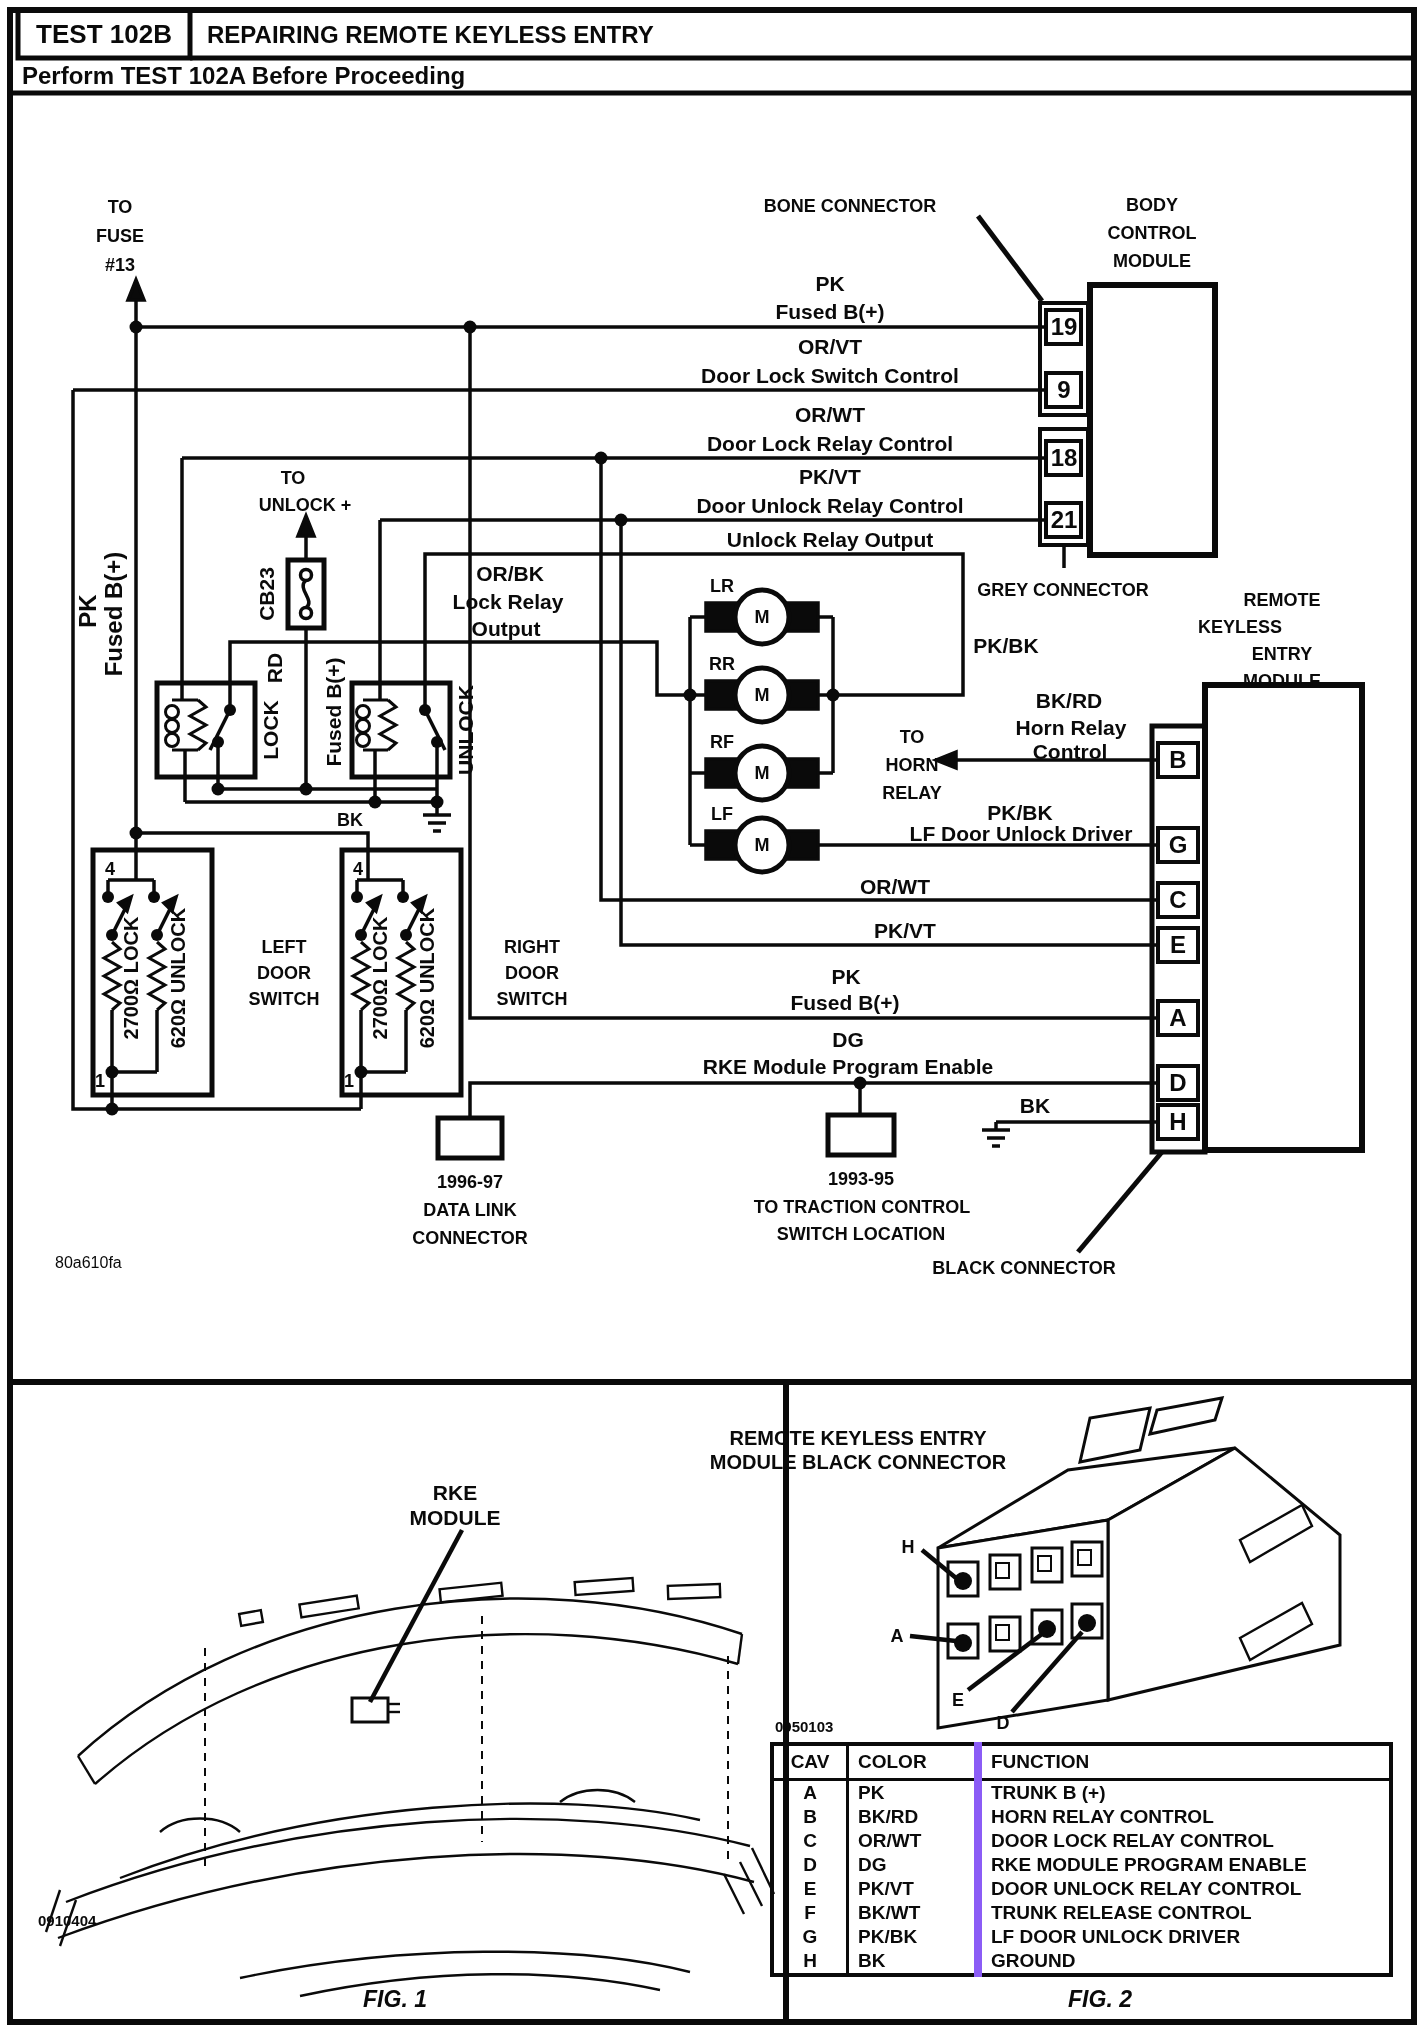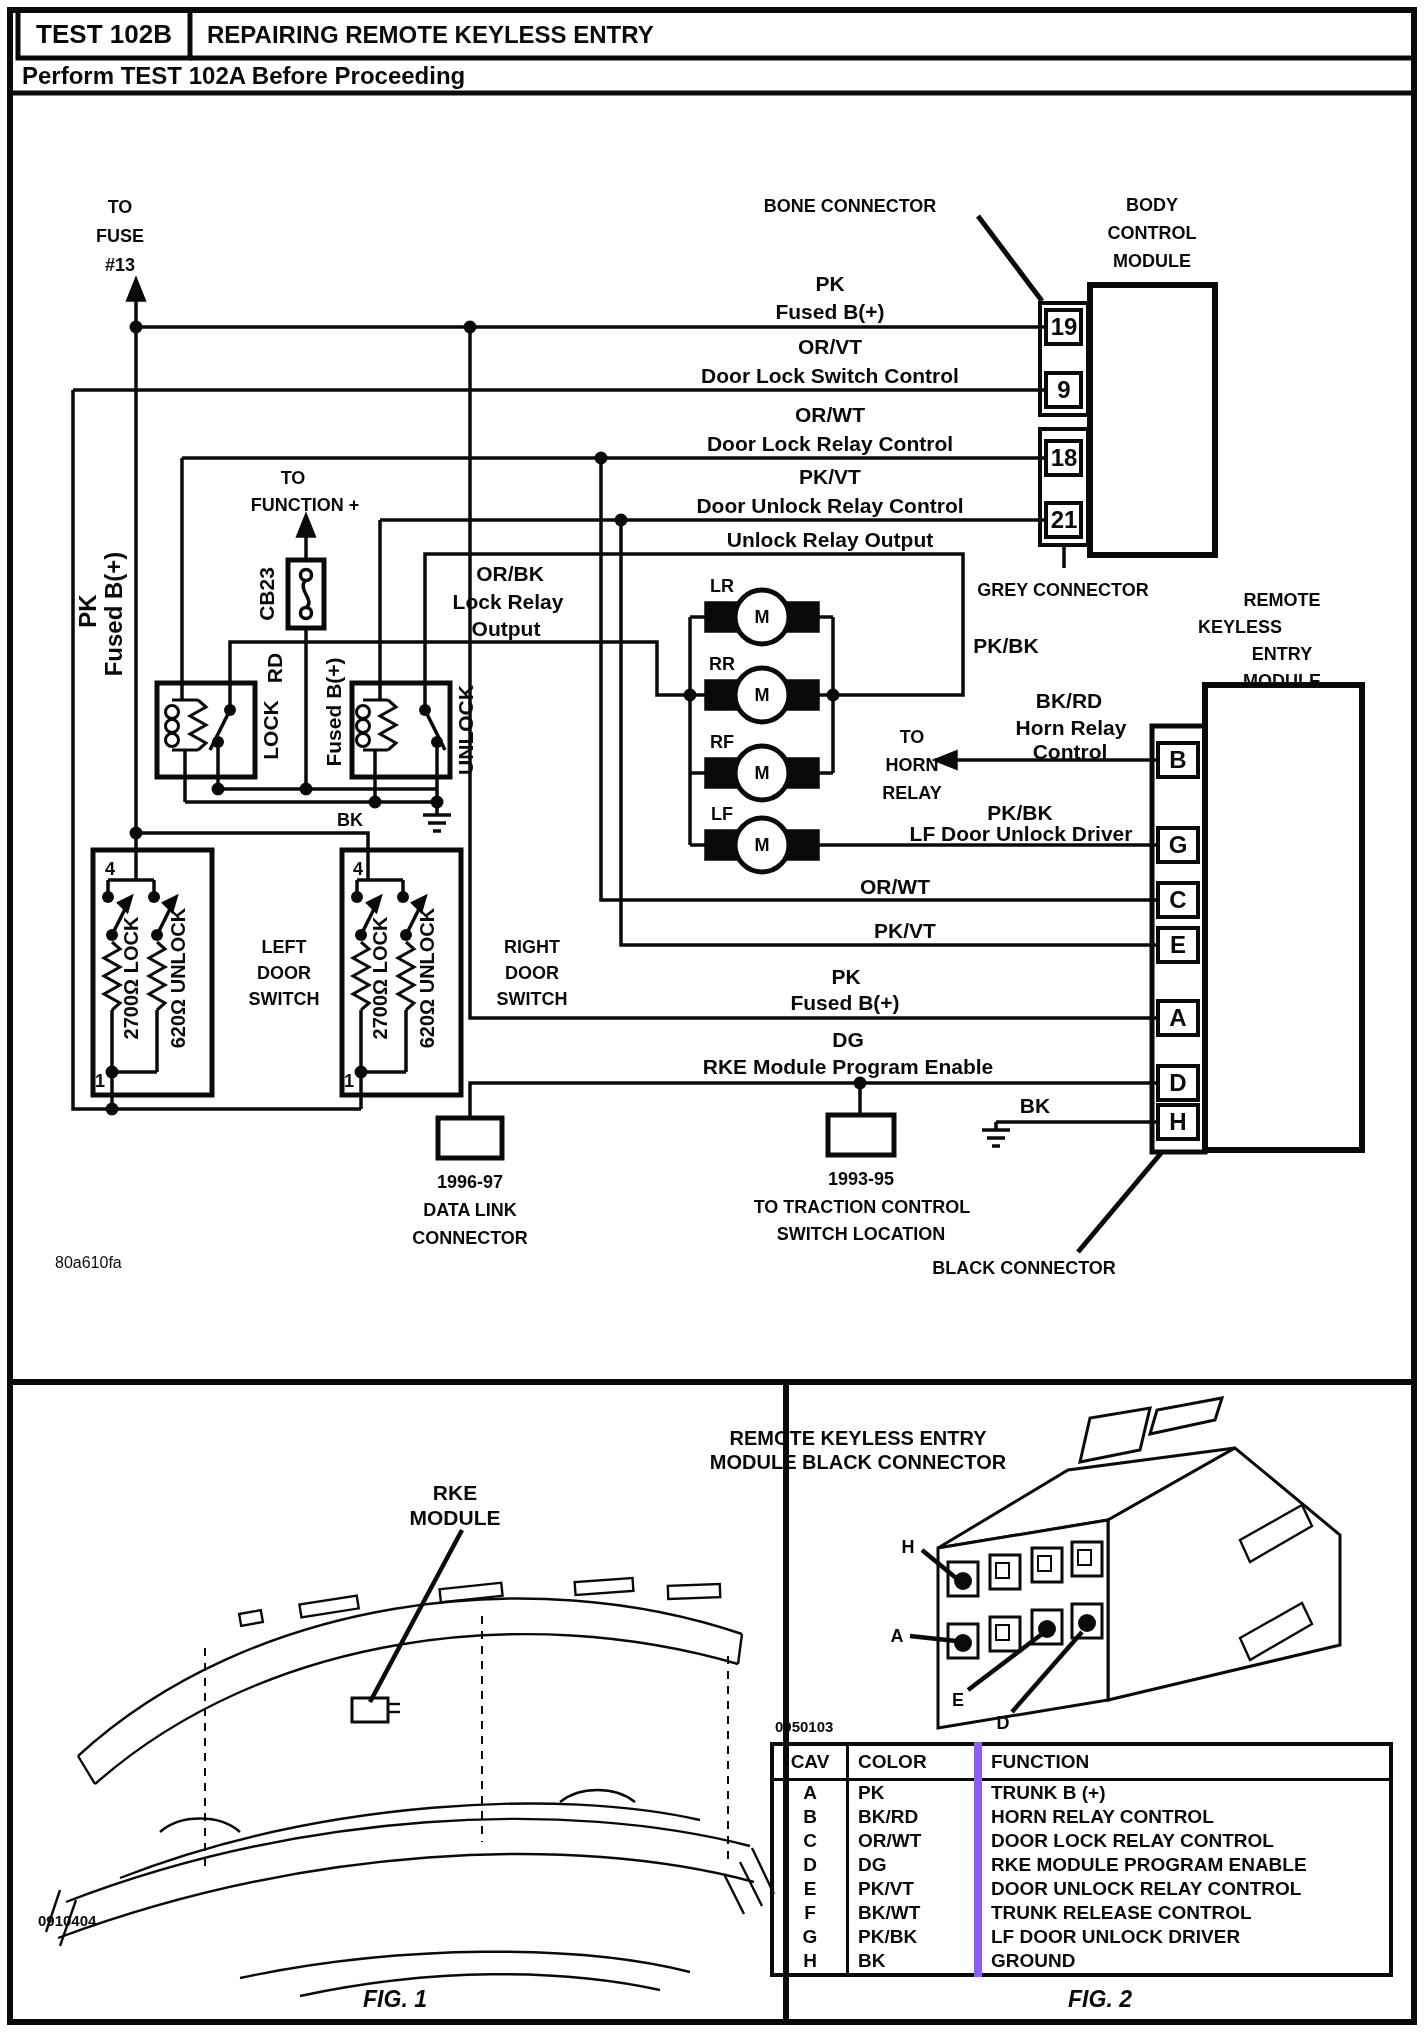--- a/index.html
+++ b/index.html
@@ -335,21 +335,21 @@
 <div class="lbl" style="left:830px;top:539px">Unlock Relay Output</div>
 
 <div class="lbl s22" style="left:1063px;top:590px">GREY CONNECTOR</div>
 
 <div class="lbl s22" style="left:1282px;top:600px">REMOTE</div>
 <div class="lbl s22" style="left:1240px;top:627px">KEYLESS</div>
 <div class="lbl s22" style="left:1282px;top:654px">ENTRY</div>
 <div class="lbl s22" style="left:1282px;top:681px">MODULE</div>
 
 <div class="lbl s22" style="left:293px;top:478px">TO</div>
-<div class="lbl s22" style="left:305px;top:505px">FUNCTION +</div>
+<div class="lbl s22" style="left:305px;top:505px">UNLOCK +</div>
 <div class="lbl rot" style="left:266px;top:594px">CB23</div>
 <div class="lbl rot" style="left:274px;top:668px">RD</div>
 <div class="lbl rot" style="left:333px;top:712px">Fused B(+)</div>
 <div class="lbl rot" style="left:270px;top:730px">LOCK</div>
 <div class="lbl rot" style="left:465px;top:730px">UNLOCK</div>
 <div class="lbl s22" style="left:350px;top:820px">BK</div>
 
 <div class="lbl rot s24" style="left:88px;top:611px">PK</div>
 <div class="lbl rot s24" style="left:114px;top:614px">Fused B(+)</div>
 

